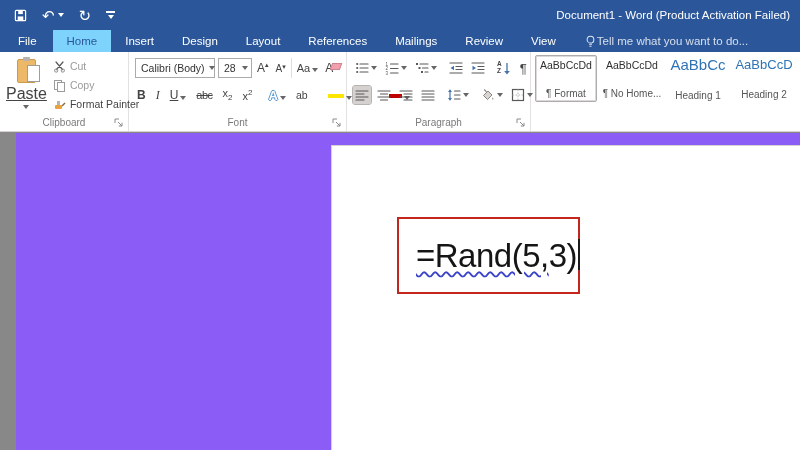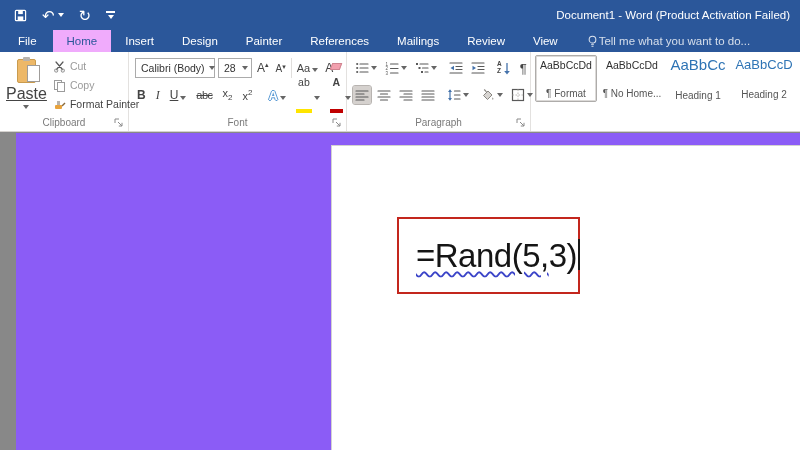--- a/index.html
+++ b/index.html
@@ -34,21 +34,21 @@
   
   .tabrow {
     position:absolute; left:0; top:30px; width:800px; height:22px;
     background:#2b579a; display:flex; align-items:stretch;
   }
   .tab {
     padding:0 14px; display:flex; align-items:center; color:#fff; font-size:11.5px;
     cursor:default; white-space:nowrap;
   }
   .tab.file { padding:0 16px; margin-left:2px; }
-  .tab.active { background:#f0abfc; color:#2b579a; }
+  .tab.active { background:#7dd3fc; color:#2b579a; }
   .tellme { display:flex; align-items:center; margin-left:14px; color:rgba(255,255,255,.8); font-size:11.5px; }
   .bulb { width:13px; height:15px; }
 
   
   .ribbon {
     position:absolute; left:0; top:52px; width:800px; height:80px;
     background:#fff; border-bottom:1px solid #d5d2cf; display:flex;
   }
   .rgroup { position:relative; border-right:1px solid #e3e1df; height:79px; }
   .rgroup-footer {
@@ -88,21 +88,21 @@
   .fbtn { display:flex; align-items:center; gap:2px; padding:1px 2px; border-radius:2px; color:#444; }
   .sep-v { width:1px; height:20px; background:#e0dedc; }
   .u-line { text-decoration:underline; }
   .strike { text-decoration:line-through; font-size:11px; letter-spacing:-0.5px; }
   .subsup { font-size:11px; }
   .subsup sub,.subsup sup { font-size:8px; }
   .effectA {
     font-weight:bold; font-size:13px; color:#fff;
     text-shadow:-1px 0 #5b9bd5,1px 0 #5b9bd5,0 -1px #5b9bd5,0 1px #5b9bd5;
   }
-  .bar-btn { display:flex; flex-direction:column; align-items:center; line-height:1;gap:20px; }
+  .bar-btn { display:flex; flex-direction:row; align-items:center; line-height:1;gap:20px; }
   .bar-btn .txt { font-size:10.5px; }
   .hl-bar { width:16px; height:4px; background:#ffe500; margin-top:1px; }
   .fc-bar { width:13px; height:4px; background:#c00000; margin-top:1px; }
   .eraser { position:relative; }
   .eraser::after { content:""; position:absolute; right:-6px; top:3px; width:8px; height:5px; background:#f2a0ae; border:1px solid #cf8490; transform:skewX(-20deg); }
 
   
   .g-paragraph { width:184px; }
   .para-row { display:flex; align-items:center; gap:4px; height:24px; }
   .para-row + .para-row { margin-top:3px; }
@@ -176,21 +176,21 @@
       </span>
     </div>
     <div class="win-title">Document1 - Word (Product Activation Failed)</div>
   </div>
 
   <div class="tabrow">
     <div class="tab file">File</div>
     <div class="tab active">Home</div>
     <div class="tab">Insert</div>
     <div class="tab">Design</div>
-    <div class="tab">Painter</div>
+    <div class="tab">Layout</div>
     <div class="tab">References</div>
     <div class="tab">Mailings</div>
     <div class="tab">Review</div>
     <div class="tab">View</div>
     <div class="tellme">
       <svg class="bulb" viewBox="0 0 14 16">
         <circle cx="7" cy="6" r="3.6" fill="none" stroke="rgba(255,255,255,.85)" stroke-width="1.1"></circle>
         <path d="M5.5 11h3 M5.9 13h2.2" stroke="rgba(255,255,255,.85)" stroke-width="1.1" fill="none"></path>
       </svg>
       <span>Tell me what you want to do...</span>

